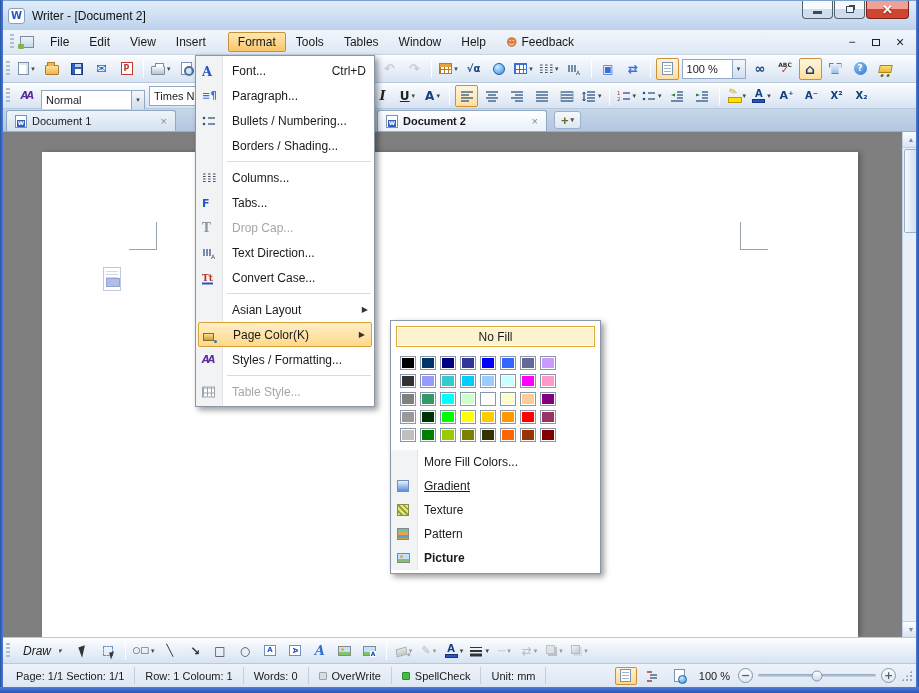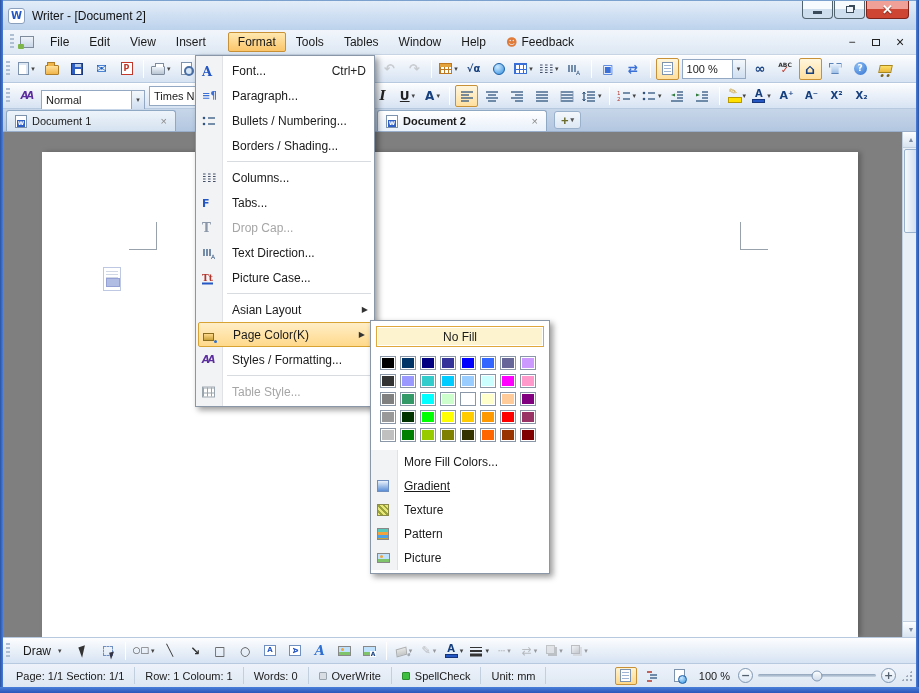--- a/index.html
+++ b/index.html
@@ -96,21 +96,21 @@
   .svbtn{width:22px;height:18px;display:flex;align-items:center;justify-content:center;border:1px solid transparent;border-radius:2px;}
   .svbtn.hl{border-color:#c89137;background:linear-gradient(#fff3cf,#ffd98a);}
   .ztrack{width:118px;height:3px;background:linear-gradient(#8fa3ba,#c9d6e6);border-radius:2px;position:relative;}
   .zthumb{position:absolute;left:50%;top:50%;transform:translate(-50%,-50%);width:11px;height:11px;border-radius:50%;
     background:linear-gradient(#fdfeff,#cfdbe9);border:1px solid #8097b2;}
   .rgrip{width:12px;height:12px;background-image:radial-gradient(#9aa7b8 1px,transparent 1.2px);background-size:4px 4px;
     clip-path:polygon(100% 0,100% 100%,0 100%);}
   
   .popup{position:absolute;background:#fff;border:1px solid #8a97a8;box-shadow:3px 3px 6px rgba(0,0,0,.4);}
   #format-menu{left:195px;top:55px;width:180px;z-index:340;padding:2px 0;}
-  #page-color-menu{left:370px;top:320px;width:180px;z-index:350;padding-bottom:3px;}
+  #page-color-menu{left:390px;top:320px;width:211px;z-index:350;padding-bottom:3px;}
   .gutter{position:absolute;left:0;top:0;bottom:0;width:27px;background:#f2f3f5;border-right:1px solid #e0e2e6;}
   .fm-row{height:25px;display:flex;align-items:center;position:relative;padding:0 8px 0 36px;cursor:default;}
   .fm-row .fm-ico{position:absolute;left:6px;top:50%;transform:translateY(-50%);}
   .fm-row .short{margin-left:auto;color:#222;}
   .fm-row .subarr{position:absolute;right:6px;font-size:8px;color:#333;}
   .fm-row.dis{color:#a6a6a6;}
   .fm-row.hl{background:linear-gradient(#ffeec6,#ffd98c);border:1px solid #d8a332;border-radius:2px;margin:0 2px;padding-left:34px;}
   .fm-row.hl .fm-ico{left:4px;}
   .fm-sep{height:1px;background:#d8dbe0;margin:3px 3px 3px 31px;}
   .nofill{margin:5px 5px 3px;height:21px;background:#fdf4cf;border:1px solid #e0a83c;box-shadow:inset 0 0 0 1px #fff;
@@ -607,21 +607,21 @@
               <line x1="2" y1="2" x2="2" y2="9" stroke="#31557f" stroke-width="1.3"></line>
               <line x1="5" y1="2" x2="5" y2="9" stroke="#31557f" stroke-width="1.3"></line>
               <line x1="8" y1="2" x2="8" y2="9" stroke="#31557f" stroke-width="1.3"></line>
               <text x="9" y="12" font-size="6" fill="#31557f">A</text>
             </svg>
           </span>
           <span>Text Direction...</span>
         </div>
         <div class="fm-row">
           <span class="ico k-case fm-ico"></span>
-          <span>Picture Case...</span>
+          <span>Convert Case...</span>
         </div>
         <div class="fm-sep"></div>
         <div class="fm-row">
           <span>Asian Layout</span>
           <span class="subarr">▶</span>
         </div>
         <div class="fm-row hl">
           <span class="ico k-bucket fm-ico"></span>
           <span>Page Color(K)</span>
           <span class="subarr">▶</span>
@@ -692,30 +692,30 @@
           <span>Gradient</span>
         </div>
         <div class="fm-row" style="padding-left: 33px; height: 24px;">
           <span class="ico k-texture fm-ico"></span>
           <span>Texture</span>
         </div>
         <div class="fm-row" style="padding-left: 33px; height: 24px;">
           <span class="ico k-pattern fm-ico"></span>
           <span>Pattern</span>
         </div>
-        <div class="fm-row" style="padding-left: 33px; height: 24px;">
+        <div class="fm-row" style="padding-left: 33px; height: 24px; font-weight: bold;">
           <span class="ico k-pic fm-ico"></span>
           <span>Picture</span>
         </div>
       </div>
   </div>
 
   <div class="drawbar">
     <span class="grip"></span>
-    <div class="drawlbl tbtn" style="min-width:52px;">
+    <div class="drawlbl tbtn" style="min-width:52px;font-style:italic;">
       <span>Draw</span>
       <span class="dd">▾</span>
     </div>
     <div id="draw-items" style="display:flex;align-items:center;">
         <div class="tbtn">
           <span class="ico k-cursor"></span>
         </div>
         <div class="tbtn">
           <span class="ico k-multisel"></span>
         </div>

